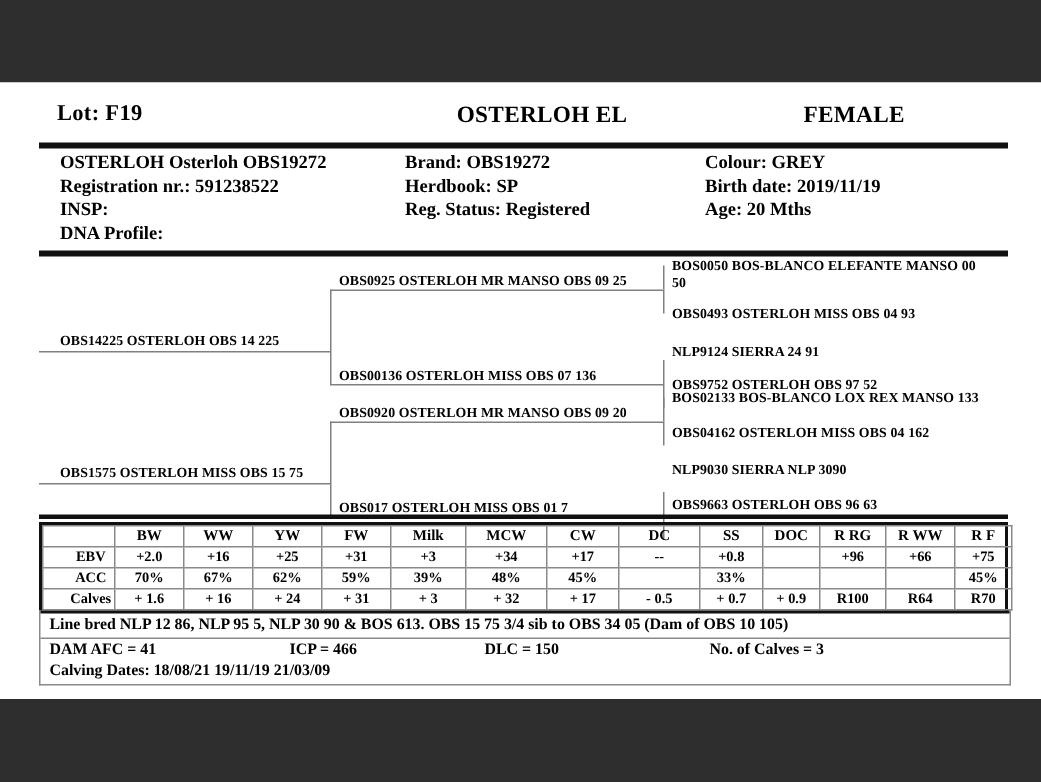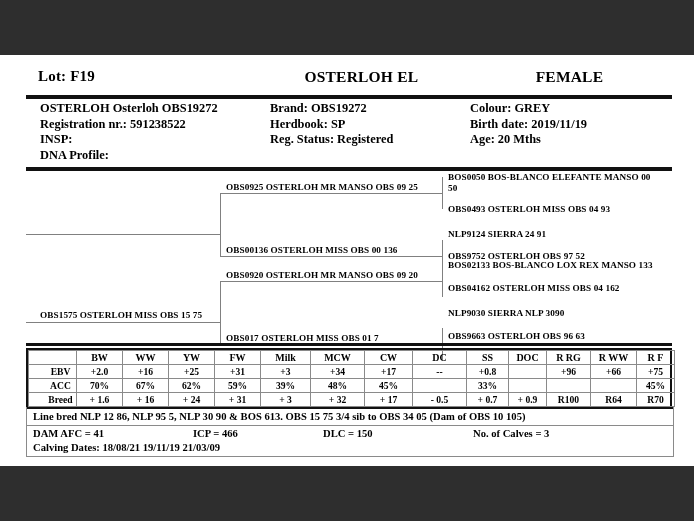--- a/index.html
+++ b/index.html
@@ -207,27 +207,28 @@
       <div class="info-col c3">
         <div class="info-line">Colour:  GREY</div>
         <div class="info-line">Birth date:  2019/11/19</div>
         <div class="info-line">Age: 20 Mths</div>
       </div>
     </div>
     <div class="rule-thick rule-under-head"></div>
 
     <div class="ped">
 
+      <div class="ped-label" style="left:14px; top:51px;">OBS14225 OSTERLOH OBS 14 225</div>
       <div class="hline" style="left:0px; top:63px; width:194px;"></div>
       <div class="vline" style="left:194px; top:22px; height:63px;"></div>
 
       <div class="ped-label" style="left:200px; top:11px;">OBS0925 OSTERLOH MR MANSO OBS 09 25</div>
       <div class="hline" style="left:194px; top:22px; width:222px;"></div>
 
-      <div class="ped-label" style="left:200px; top:74px;">OBS00136 OSTERLOH MISS OBS 00 136</div>
+      <div class="ped-label" style="left:200px; top:74px;">OBS00136 OSTERLOH MISS OBS 07 136</div>
       <div class="hline" style="left:194px; top:85px; width:222px;"></div>
 
       <div class="vline" style="left:416px; top:6px; height:16px;"></div>
       <div class="vline" style="left:416px; top:22px; height:16px;"></div>
       <div class="vline" style="left:416px; top:69px; height:16px;"></div>
       <div class="vline" style="left:416px; top:85px; height:16px;"></div>
 
       <div class="ped-label wrap" style="left:422px; top:1px;">BOS0050 BOS-BLANCO ELEFANTE MANSO 00 50</div>
       <div class="ped-label" style="left:422px; top:33px;">OBS0493 OSTERLOH MISS OBS 04 93</div>
       <div class="ped-label" style="left:422px; top:58px;">NLP9124 SIERRA 24 91</div>
@@ -320,21 +321,21 @@
               <td>48%</td>
               <td>45%</td>
               <td></td>
               <td>33%</td>
               <td></td>
               <td></td>
               <td></td>
               <td>45%</td>
             </tr>
             <tr>
-              <td class="rowhead">Breed</td>
+              <td class="rowhead">Calves</td>
               <td>+ 1.6</td>
               <td>+ 16</td>
               <td>+ 24</td>
               <td>+ 31</td>
               <td>+ 3</td>
               <td>+ 32</td>
               <td>+ 17</td>
               <td>- 0.5</td>
               <td>+ 0.7</td>
               <td>+ 0.9</td>

